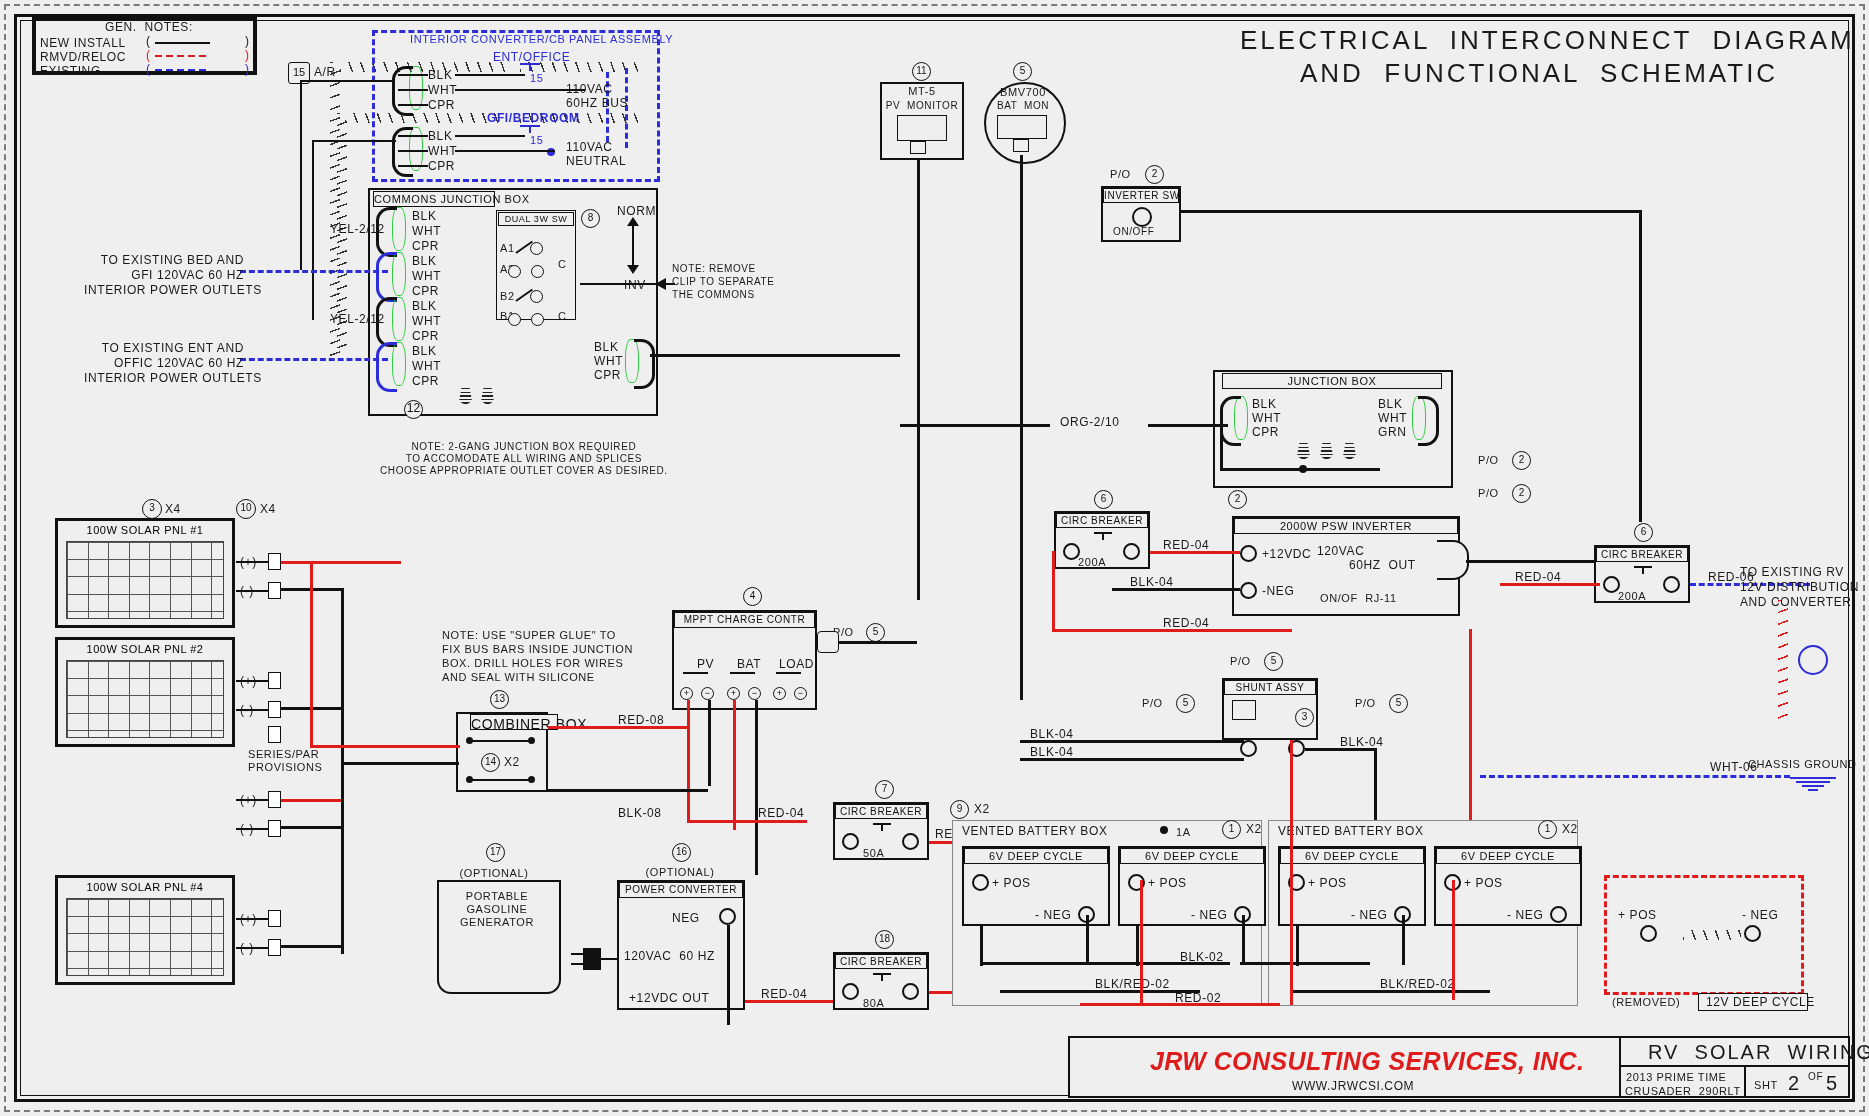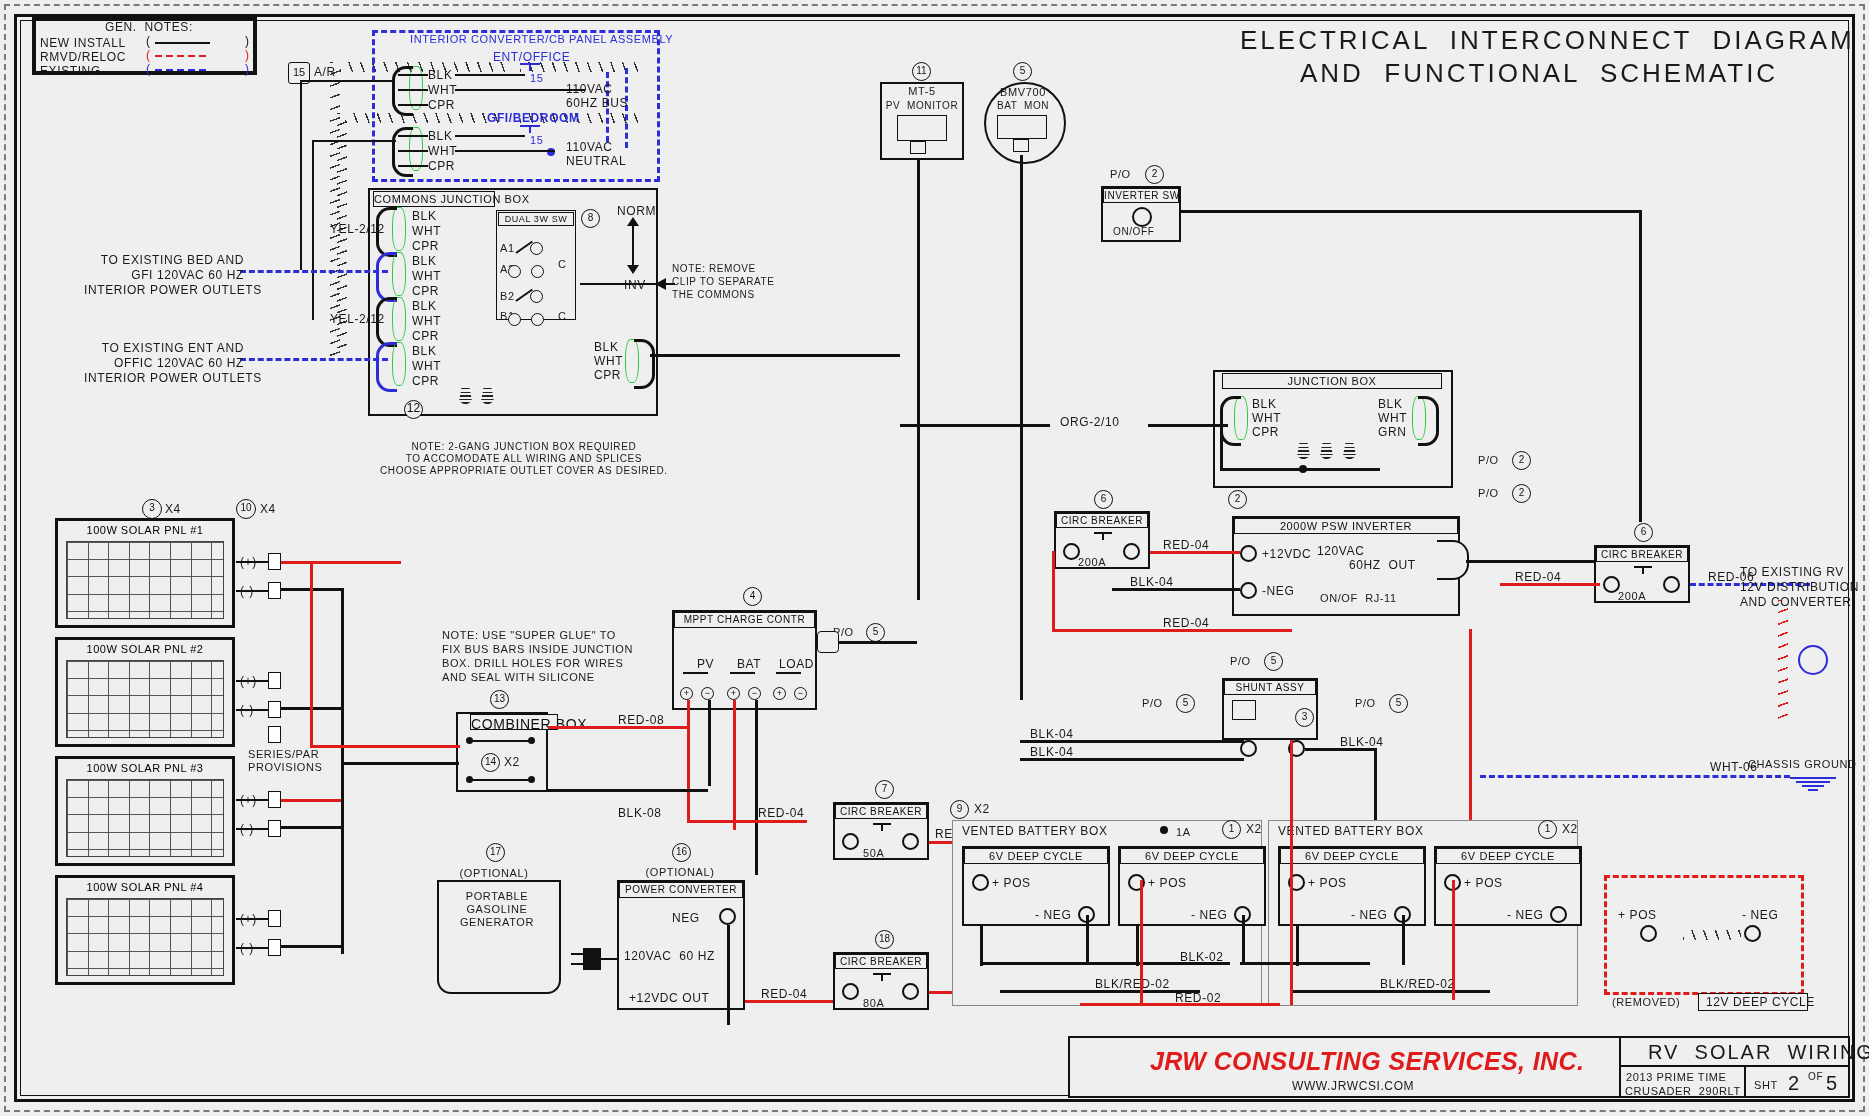--- a/index.html
+++ b/index.html
@@ -429,24 +429,20 @@
   <div class="txt t12" style="left:240px;top:674px;">(+)</div>
   <div class="sq" style="left:268px;top:672px;"></div>
   <div class="txt t12" style="left:240px;top:703px;">(-)</div>
   <div class="sq" style="left:268px;top:701px;"></div>
   <div class="w hl2" style="left:236px;top:680px;width:32px;"></div>
   <div class="w hl2" style="left:236px;top:709px;width:32px;"></div>
   <div class="sq" style="left:268px;top:726px;"></div>
   <div class="txt t11" style="left:248px;top:748px;line-height:13px;">SERIES/PAR
 PROVISIONS</div>
 
-  <div class="pnl" style="left:55px;top:756px;width:180px;height:110px;">
-    <div class="pttl">100W  SOLAR  PNL  #3</div>
-    <div class="pgrid"></div>
-  </div>
   <div class="txt t12" style="left:240px;top:793px;">(+)</div>
   <div class="sq" style="left:268px;top:791px;"></div>
   <div class="txt t12" style="left:240px;top:822px;">(-)</div>
   <div class="sq" style="left:268px;top:820px;"></div>
   <div class="w hl2" style="left:236px;top:799px;width:32px;"></div>
   <div class="w hl2" style="left:236px;top:828px;width:32px;"></div>
   <div class="wr hl" style="left:281px;top:799px;width:60px;"></div>
 
   <div class="pnl" style="left:55px;top:875px;width:180px;height:110px;">
     <div class="pttl">100W  SOLAR  PNL  #4</div>

